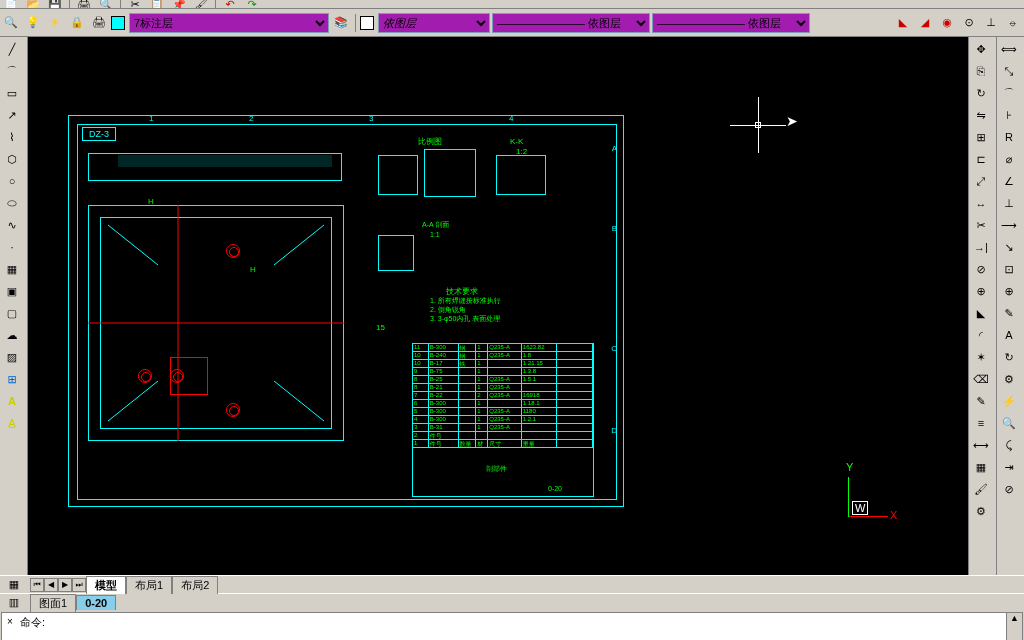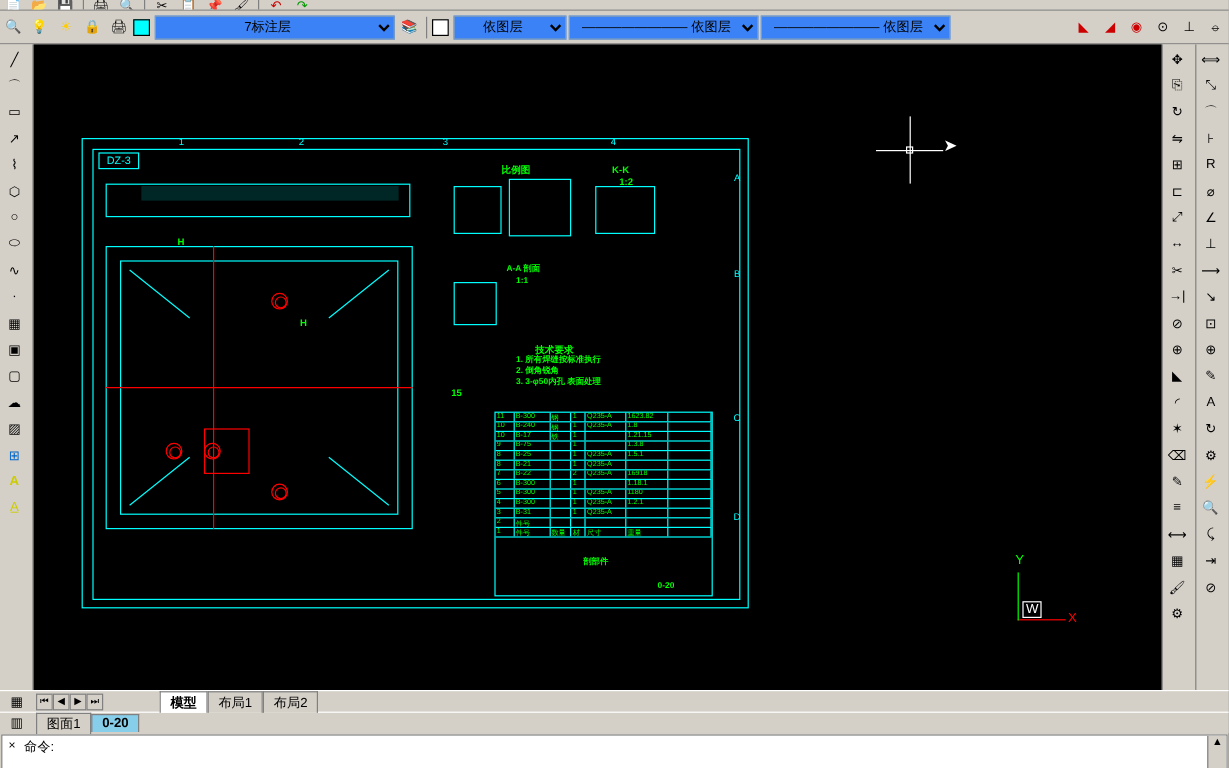--- a/index.html
+++ b/index.html
@@ -1,48 +1,48 @@
 <!DOCTYPE html>
 <html><head>
 <meta charset="utf-8">
 <style>
 * { margin: 0; padding: 0; box-sizing: border-box; font-family: "Microsoft YaHei", Arial, sans-serif; font-size: 11px; }
 body { width: 1024px; height: 640px; background: #d4d0c8; overflow: hidden; }
 .tb { display: flex; align-items: center; background: #d4d0c8; border-bottom: 1px solid #808080; padding: 1px; gap: 2px; }
 .ico { width: 20px; height: 20px; display: inline-flex; align-items: center; justify-content: center; border: 1px solid transparent; cursor: pointer; }
 .sep { width: 1px; height: 18px; background: #808080; margin: 0 2px; }
-select { height: 20px; font-size: 11px; background: #3b82f6; border: 1px solid #7f9db9; text-align: center; }
+select { height: 20px; font-size: 11px; background: #a21caf; border: 1px solid #7f9db9; }
 .layer-select { width: 200px; }
-.prop-select { width: 94px; }
+.prop-select { width: 112px; font-style: italic; }
 .lt-select { width: 158px; }
 .lw-select { width: 158px; }
 .swatch { width: 14px; height: 14px; display: inline-block; margin-right: 2px; vertical-align: middle; }
 .main { display: flex; height: 538px; }
 .vtb { width: 28px; background: #d4d0c8; display: flex; flex-direction: column; gap: 2px; padding: 2px; border-right: 1px solid #808080; }
 .vtb-r { border-right: none; border-left: 1px solid #808080; }
 .canvas { flex: 1; background: #000; position: relative; overflow: hidden; }
 .drawing { position: absolute; left: 40px; top: 78px; width: 556px; height: 392px; border: 1px solid #00ffff; }
 .inner-frame { position: absolute; left: 8px; top: 8px; width: 540px; height: 376px; border: 1px solid #00ffff; }
 .title-box { position: absolute; left: 4px; top: 2px; color: #00ffff; font-size: 9px; border: 1px solid #00ffff; padding: 1px 6px; }
 .tick { position: absolute; color: #00ffff; font-size: 8px; }
 .plan { position: absolute; border: 1px solid #00ffff; }
 .target { position: absolute; width: 14px; height: 14px; border: 1px solid #ff0000; border-radius: 50%; }
 .target::after { content: ""; position: absolute; left: 2px; top: 2px; width: 8px; height: 8px; border: 1px solid #ff0000; border-radius: 50%; }
-.txt { position: absolute; color: #00ff00; font-size: 8px; line-height: 1.2; font-weight: bold; }
+.txt { position: absolute; color: #00ff00; font-size: 8px; line-height: 1.2; }
 .bom { position: absolute; border: 1px solid #00ffff; left: 334px; top: 218px; width: 182px; height: 154px; }
 .bom-row { height: 8px; border-bottom: 1px solid #00ffff; display: flex; }
 .bom-cell { border-right: 1px solid #00ffff; color: #00ff00; font-size: 6px; padding: 0 1px; overflow: hidden; }
 .ucs { position: absolute; right: 70px; bottom: 58px; color: #ff0000; font-size: 9px; }
 .crosshair { position: absolute; left: 702px; top: 88px; }
 .crosshair .h { position: absolute; width: 56px; height: 1px; background: #fff; left: 0; top: 0; }
 .crosshair .v { position: absolute; width: 1px; height: 56px; background: #fff; left: 28px; top: -28px; }
 .crosshair .box { position: absolute; width: 6px; height: 6px; border: 1px solid #fff; left: 25px; top: -3px; }
 .tabs { height: 18px; background: #d4d0c8; display: flex; align-items: center; border-top: 1px solid #fff; padding-left: 30px; gap: 0; }
 .tab { padding: 1px 8px; border: 1px solid #808080; border-bottom: none; background: #d4d0c8; cursor: pointer; font-size: 11px; }
-.tab.active { background: #fff; font-weight: bold; margin-left: 47px; }
+.tab.active { background: #fff; font-weight: bold; }
 .tab.active2 { background: #87ceeb; font-weight: bold; }
 .nav-btn { width: 14px; height: 14px; border: 1px solid #808080; background: #d4d0c8; display: inline-flex; align-items: center; justify-content: center; font-size: 8px; cursor: pointer; }
 .cmd { height: 40px; background: #fff; border: 1px solid #808080; margin: 1px; padding: 2px 4px; font-family: "SimSun", monospace; font-size: 12px; overflow: hidden; position: relative; }
 .cmd-scroll { position: absolute; right: 0; top: 0; width: 16px; height: 100%; background: #d4d0c8; border-left: 1px solid #808080; }
 .close-x { position: absolute; left: 2px; top: 2px; width: 12px; height: 12px; font-size: 10px; cursor: pointer; display: flex; align-items: center; justify-content: center; }
 .cursor-arrow { position: absolute; left: 758px; top: 76px; font-size: 14px; color: #fff; }
 </style>
 </head>
 <body>
 

